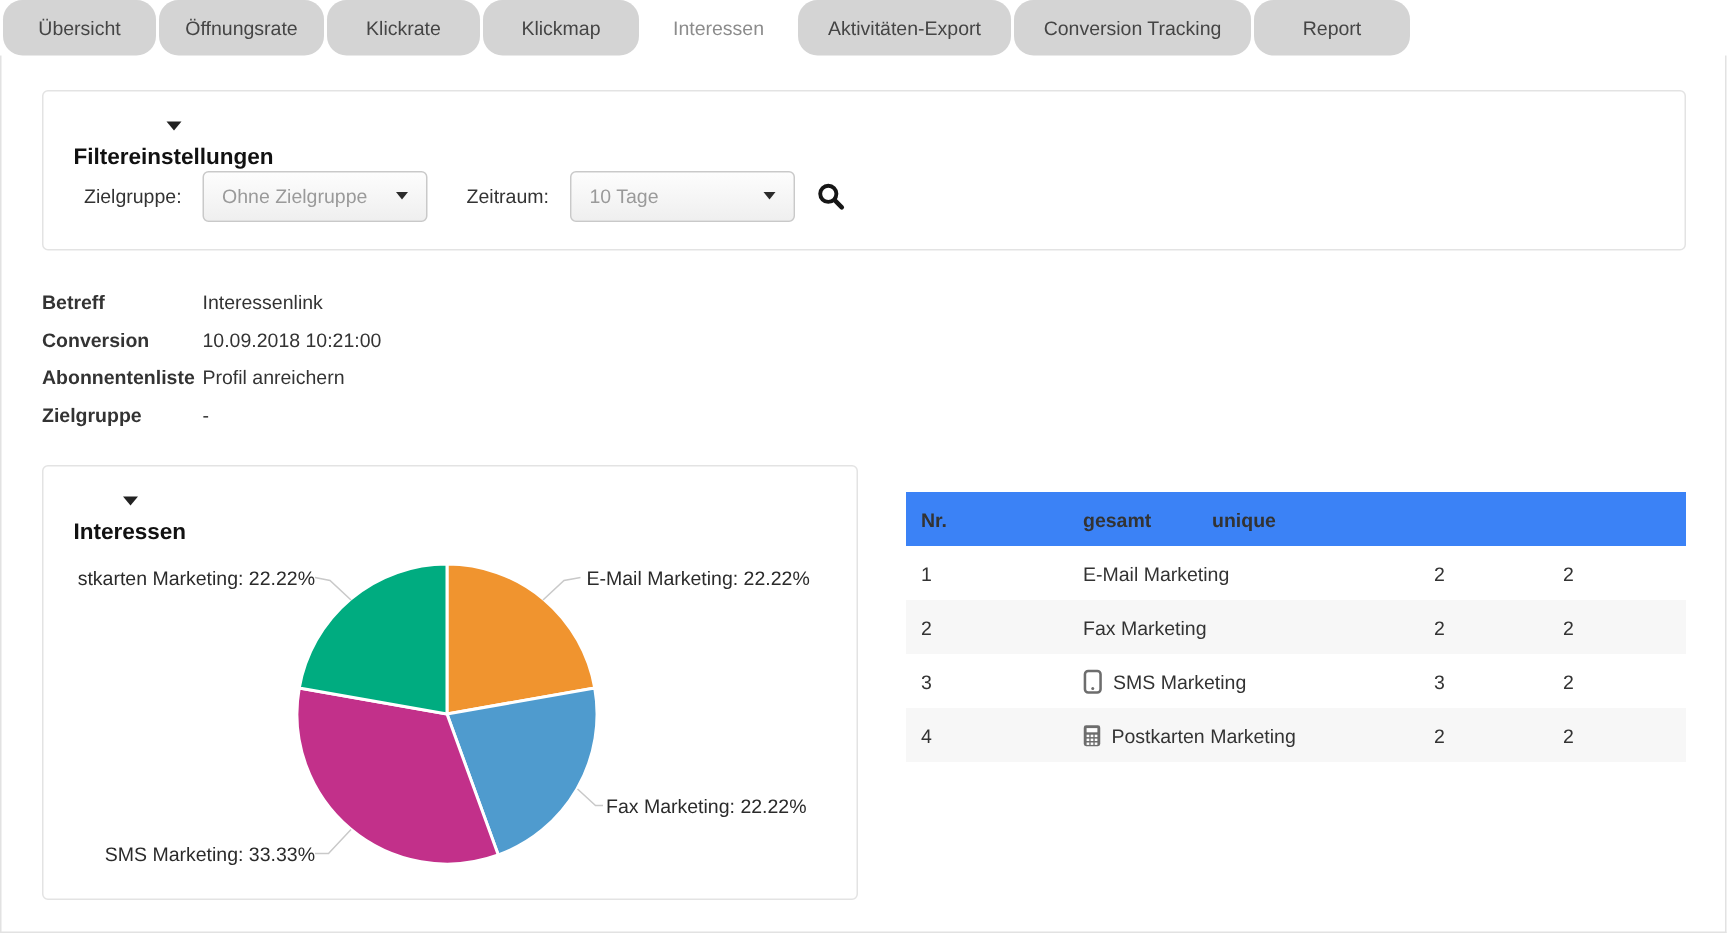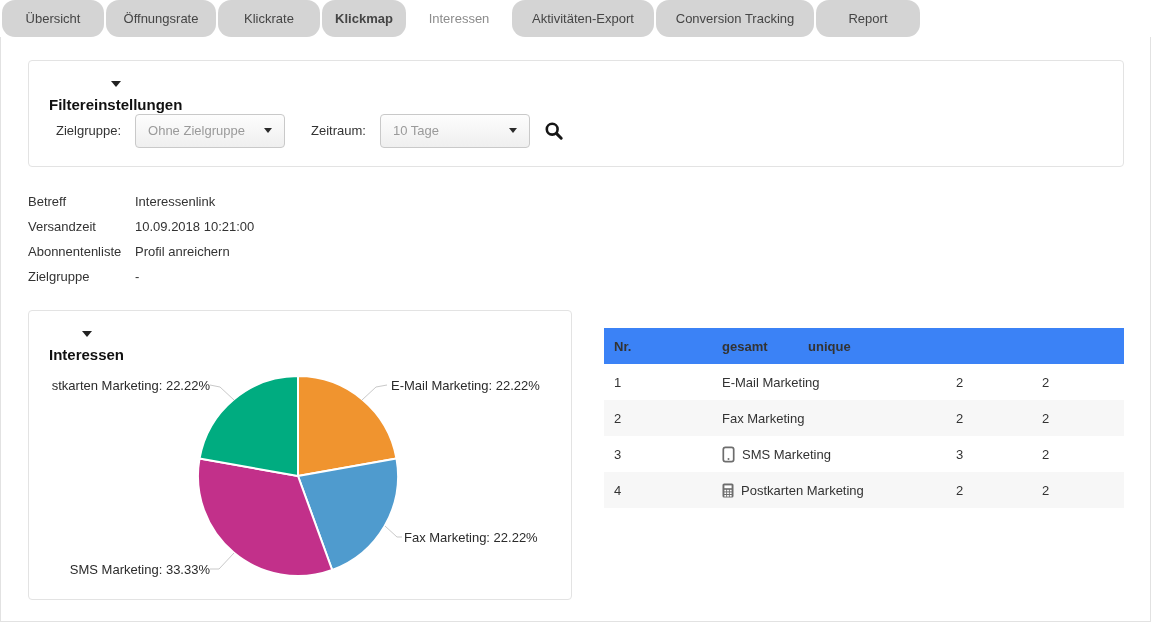--- a/index.html
+++ b/index.html
@@ -29,21 +29,21 @@
               padding:16px 12px; border:1px solid #c9c9c9; border-radius:4px;
               background:linear-gradient(#fdfdfd,#efefef); cursor:pointer; }
   .dropdown .dd-value { font-size:13px; color:#9a9a9a; }
   .dd-caret { width:0; height:0; border-left:4px solid transparent; border-right:4px solid transparent; border-top:5px solid #2b2b2b; }
   .gap { width:26px; }
   .search-btn { margin-left:14px; background:none; border:none; cursor:pointer; display:flex; align-items:center; }
 
   
   .meta { position:absolute; left:28px; top:189px; }
   .meta-row { display:flex; height:25px; align-items:center; font-size:13px; color:#333; }
-  .meta-label { width:107px; }
+  .meta-label { width:107px;font-weight:bold; }
 
   
   .chart { position:absolute; left:0; top:0; width:544px; height:290px; }
   .chart svg { position:absolute; left:0; top:0; }
   .pie-label { position:absolute; font-size:13px; color:#2b2b2b; white-space:nowrap; }
 
   
   .stats-table { position:absolute; left:604px; top:312px; width:520px; font-size:13px; color:#333; }
   .t-row { display:flex; height:36px; align-items:center; }
   .t-row.head { background:#3b82f6; font-weight:bold;margin-top:16px; }
@@ -56,21 +56,21 @@
 </head>
 <body>
 
 <div class="page">
   <div class="frame"></div>
 
   <nav class="tabbar" id="tabbar">
       <div class="tab" style="width: 102px;">Übersicht</div>
       <div class="tab" style="width: 110px;">Öffnungsrate</div>
       <div class="tab" style="width: 102px;">Klickrate</div>
-      <div class="tab" style="width: 84px; font-weight: bold;">Klickmap</div>
+      <div class="tab" style="width: 104px;">Klickmap</div>
       <div class="tab active" style="width: 102px;">Interessen</div>
       <div class="tab" style="width: 142px;">Aktivitäten-Export</div>
       <div class="tab" style="width: 158px;">Conversion Tracking</div>
       <div class="tab" style="width: 104px;">Report</div>
     </nav>
 
   <section class="panel filter-panel">
     <div class="panel-heading">
       <span class="caret"></span>
       <span class="panel-title">Filtereinstellungen</span>
@@ -95,21 +95,21 @@
       </button>
     </div>
   </section>
 
   <div class="meta" id="meta">
       <div class="meta-row">
         <span class="meta-label">Betreff</span>
         <span>Interessenlink</span>
       </div>
       <div class="meta-row">
-        <span class="meta-label">Versandzeit</span>
+        <span class="meta-label">Conversion</span>
         <span>10.09.2018 10:21:00</span>
       </div>
       <div class="meta-row">
         <span class="meta-label">Abonnentenliste</span>
         <span>Profil anreichern</span>
       </div>
       <div class="meta-row">
         <span class="meta-label">Zielgruppe</span>
         <span>-</span>
       </div>

